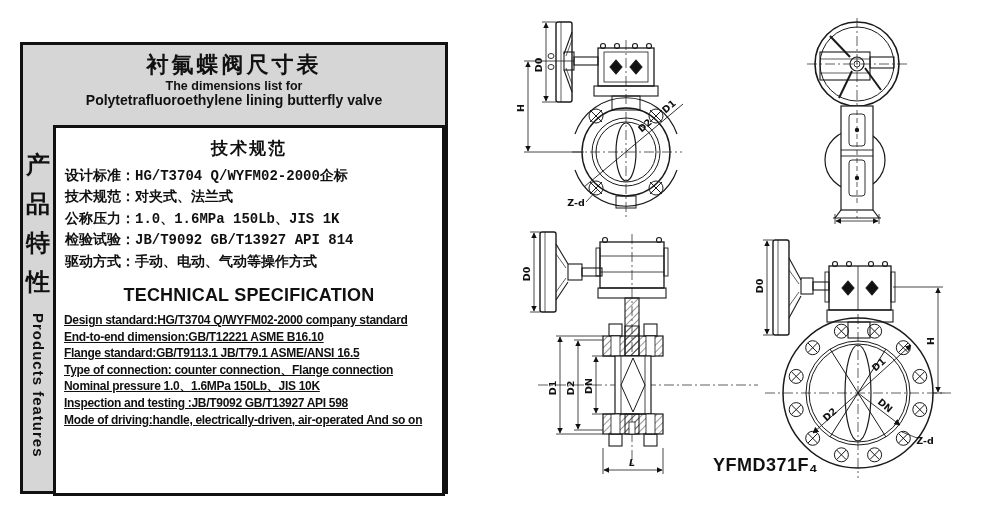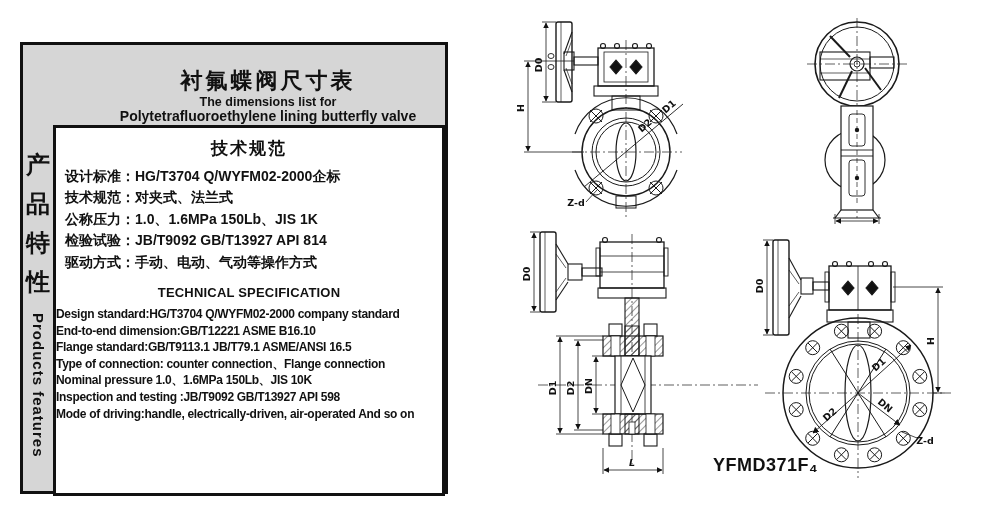--- a/index.html
+++ b/index.html
@@ -3,35 +3,35 @@
 <meta charset="utf-8">
 <style>
   html,body{margin:0;padding:0;}
   body{width:1000px;height:507px;background:#fff;position:relative;overflow:hidden;
        font-family:"Liberation Sans","DejaVu Sans",sans-serif;color:#111;}
   .stage{position:absolute;left:0;top:0;width:1000px;height:507px;}
 
   
   .outer-panel{position:absolute;left:20px;top:42px;width:428px;height:452px;
      background:#d6d6d6;border:3px solid #111;box-sizing:border-box;}
-  .title-block{position:absolute;left:0;top:24px;width:100%;text-align:center;line-height:1.12;padding-left:34px;}
+  .title-block{position:absolute;left:0;top:8px;width:100%;text-align:center;line-height:1.12;}
   .title-cn{font-size:22px;font-weight:bold;letter-spacing:3px;}
   .title-en1{font-size:12.5px;font-weight:bold;margin-top:1px;}
   .title-en2{font-size:14px;font-weight:bold;}
   .sidebar{position:absolute;left:0;top:100px;width:30px;text-align:center;}
   .sidebar .cn{font-size:24px;font-weight:bold;line-height:39px;}
   .sidebar .en{margin:8px auto 0;writing-mode:vertical-rl;font-size:15px;font-weight:bold;
      letter-spacing:1px;height:152px;}
   .inner-box{position:absolute;left:30px;top:80px;width:392px;height:371px;background:#fff;
      border:3px solid #111;box-sizing:border-box;overflow:hidden;}
   .cn-head{font-size:17px;font-weight:bold;text-align:center;margin-top:9px;letter-spacing:2px;}
   .cn-lines{margin-top:6px;padding-left:9px;}
-  .cn-line{font-size:14px;font-weight:bold;line-height:21.4px;white-space:nowrap;}
-  .en-head{font-size:13px;font-weight:bold;text-align:center;margin-top:12px;letter-spacing:.2px;}
-  .en-lines{margin-top:6px;padding-left:0;}
+  .cn-line{font-size:14px;font-weight:bold;line-height:21.4px;white-space:nowrap;font-family:Liberation Mono, monospace;}
+  .en-head{font-size:18px;font-weight:bold;text-align:center;margin-top:12px;letter-spacing:.2px;}
+  .en-lines{margin-top:6px;padding-left:8px;text-decoration:underline;}
   .en-line{font-size:12px;font-weight:bold;line-height:16.6px;white-space:nowrap;letter-spacing:-0.3px;}
 
   
   .dwg{position:absolute;}
   svg text{font-family:"DejaVu Sans","Liberation Sans",sans-serif;font-size:9.5px;font-weight:bold;fill:#111;}
   .model-label{position:absolute;left:713px;top:455px;font-size:18px;font-weight:bold;letter-spacing:.5px;}
 </style>
 </head>
 <body>
 

